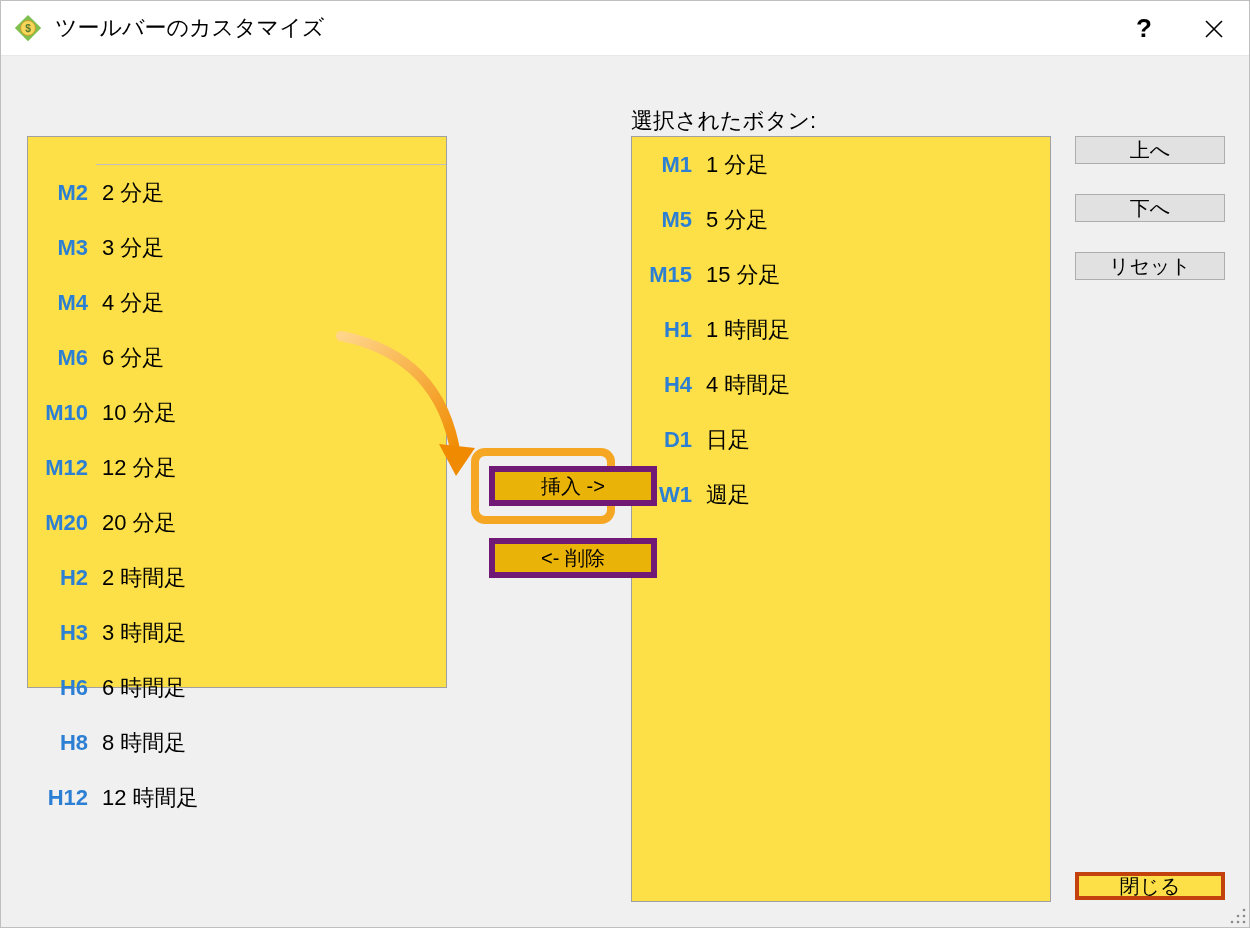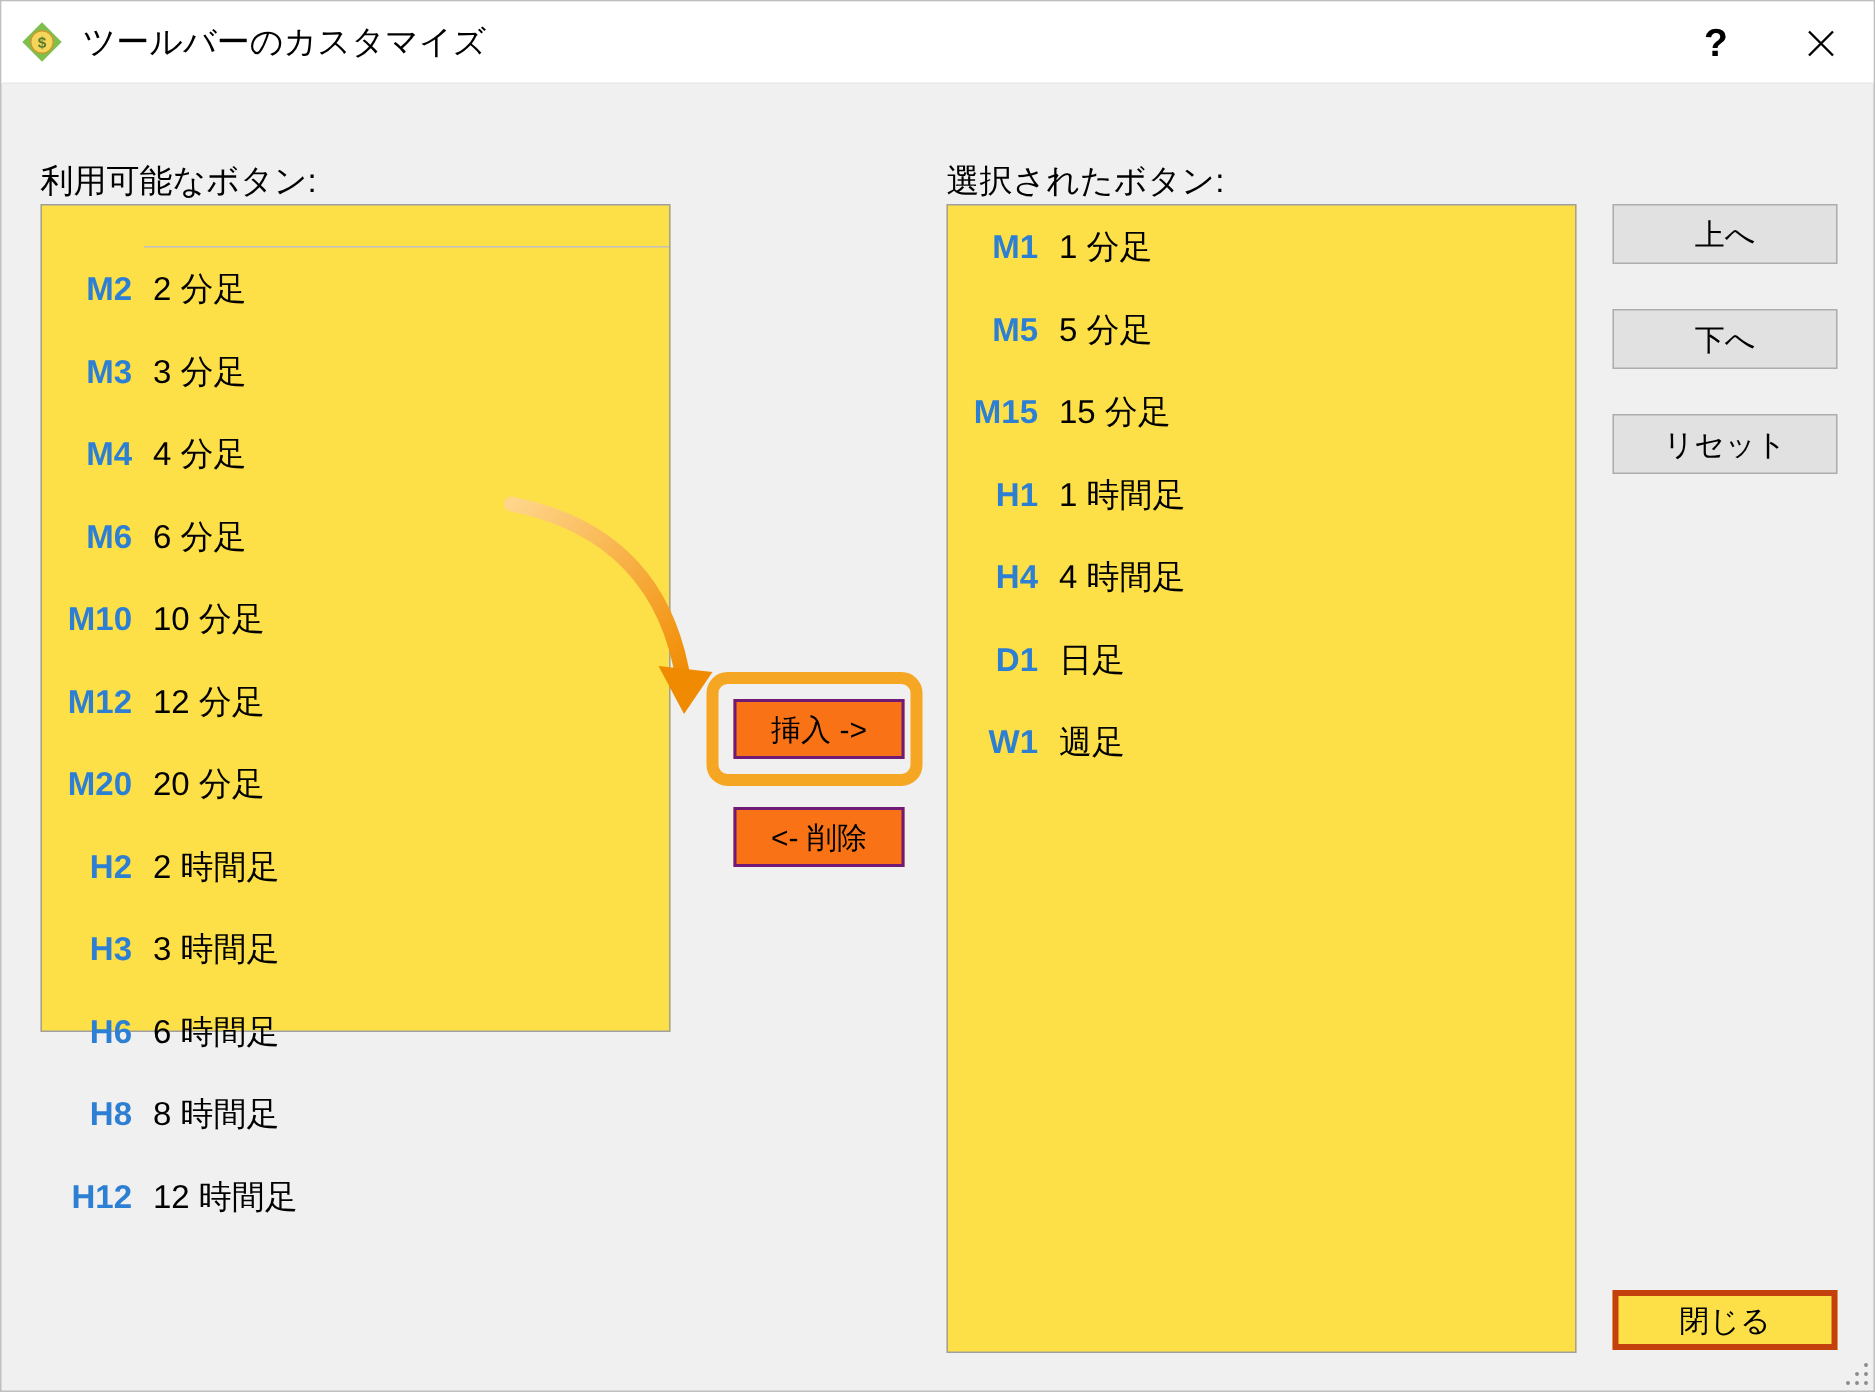--- a/index.html
+++ b/index.html
@@ -64,38 +64,38 @@
     padding-right:8px;
     color:#2d7fd3; font-weight:600;
   }
   .item-label { padding-left:6px; color:#000; }
 
   .side-buttons {
     position:absolute; right:24px; top:80px; width:150px;
     display:flex; flex-direction:column; gap:30px;
   }
   .win-btn {
-    height:40px; background:#e1e1e1; border:1px solid #adadad;
+    height:28px; background:#e1e1e1; border:1px solid #adadad;
     font-size:20px; display:flex; align-items:center; justify-content:center;
     user-select:none;
   }
 
   .close-btn-wrap { position:absolute; right:24px; bottom:27px; width:150px; }
   .win-btn.primary { border:4px solid #c2410c; background:#fde047; }
 
   .center-buttons {
     position:absolute; left:470px; top:392px; width:144px;
     display:flex; flex-direction:column;
   }
   .insert-highlight {
     border:8px solid #f5a623; border-radius:14px;
     padding:10px; margin-bottom:14px;
   }
   .center-btn {
-    width:114px; height:40px; background:#f97316; border:2px solid #701a75;
+    width:168px; height:40px; background:#eab308; border:6px solid #701a75;
     font-size:20px; display:flex; align-items:center; justify-content:center;
   }
   .remove-wrap { padding:0 18px; }
 
   .arrow-svg {
     position:absolute; left:330px; top:270px; width:170px; height:180px;
     pointer-events:none;
   }
 
   .resize-grip {
@@ -121,21 +121,20 @@
       <div class="tb-btn close">
         <svg viewBox="0 0 18 18">
             <path d="M1 1 L17 17 M17 1 L1 17" stroke="#000" stroke-width="1.6"></path>
           </svg>
       </div>
     </div>
   </div>
 
   <div class="client">
 
-    <div class="section-label label-available">利用可能なボタン:</div>
     <div class="section-label label-selected">選択されたボタン:</div>
 
     <div class="listbox available">
       <div class="list-inner" id="available-list">
         <div class="sep-row"></div>
       <div class="item-row">
             <span class="item-code">M2</span>
             <span class="item-label">2 分足</span>
           </div>
           <div class="item-row">

